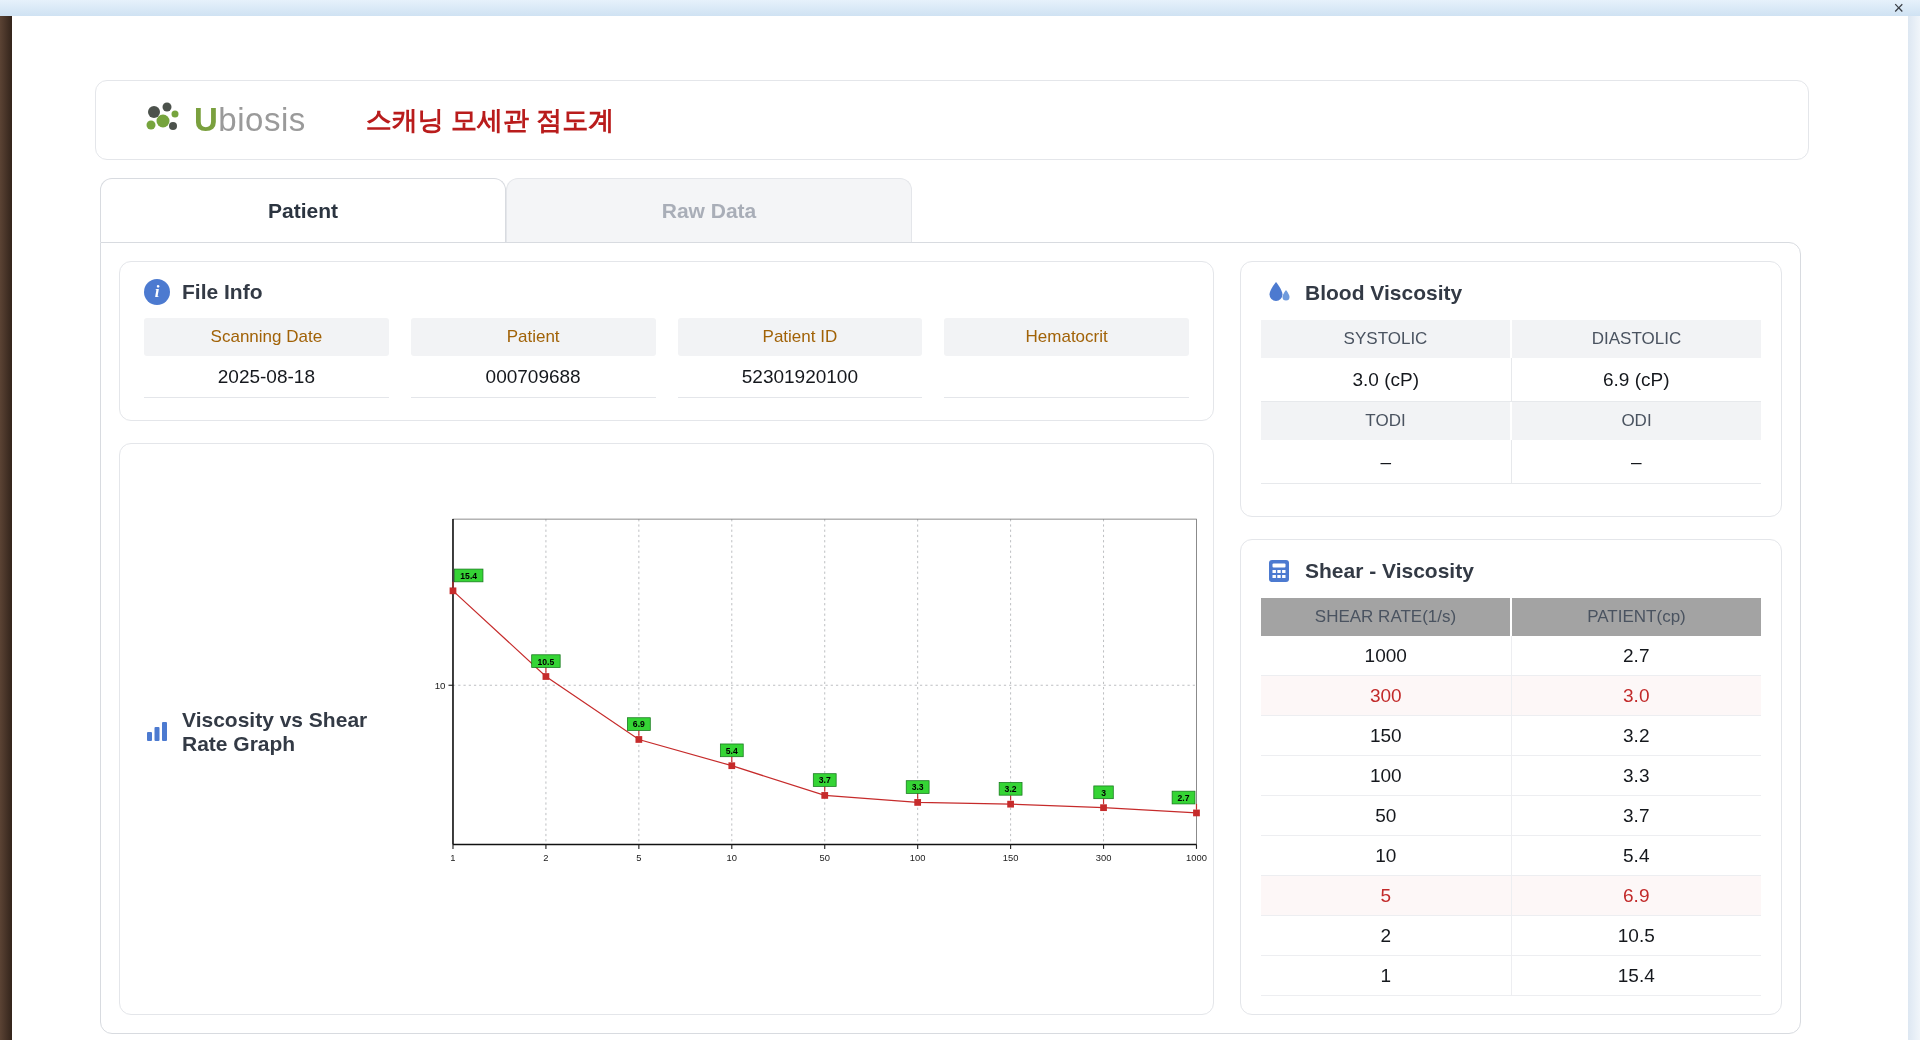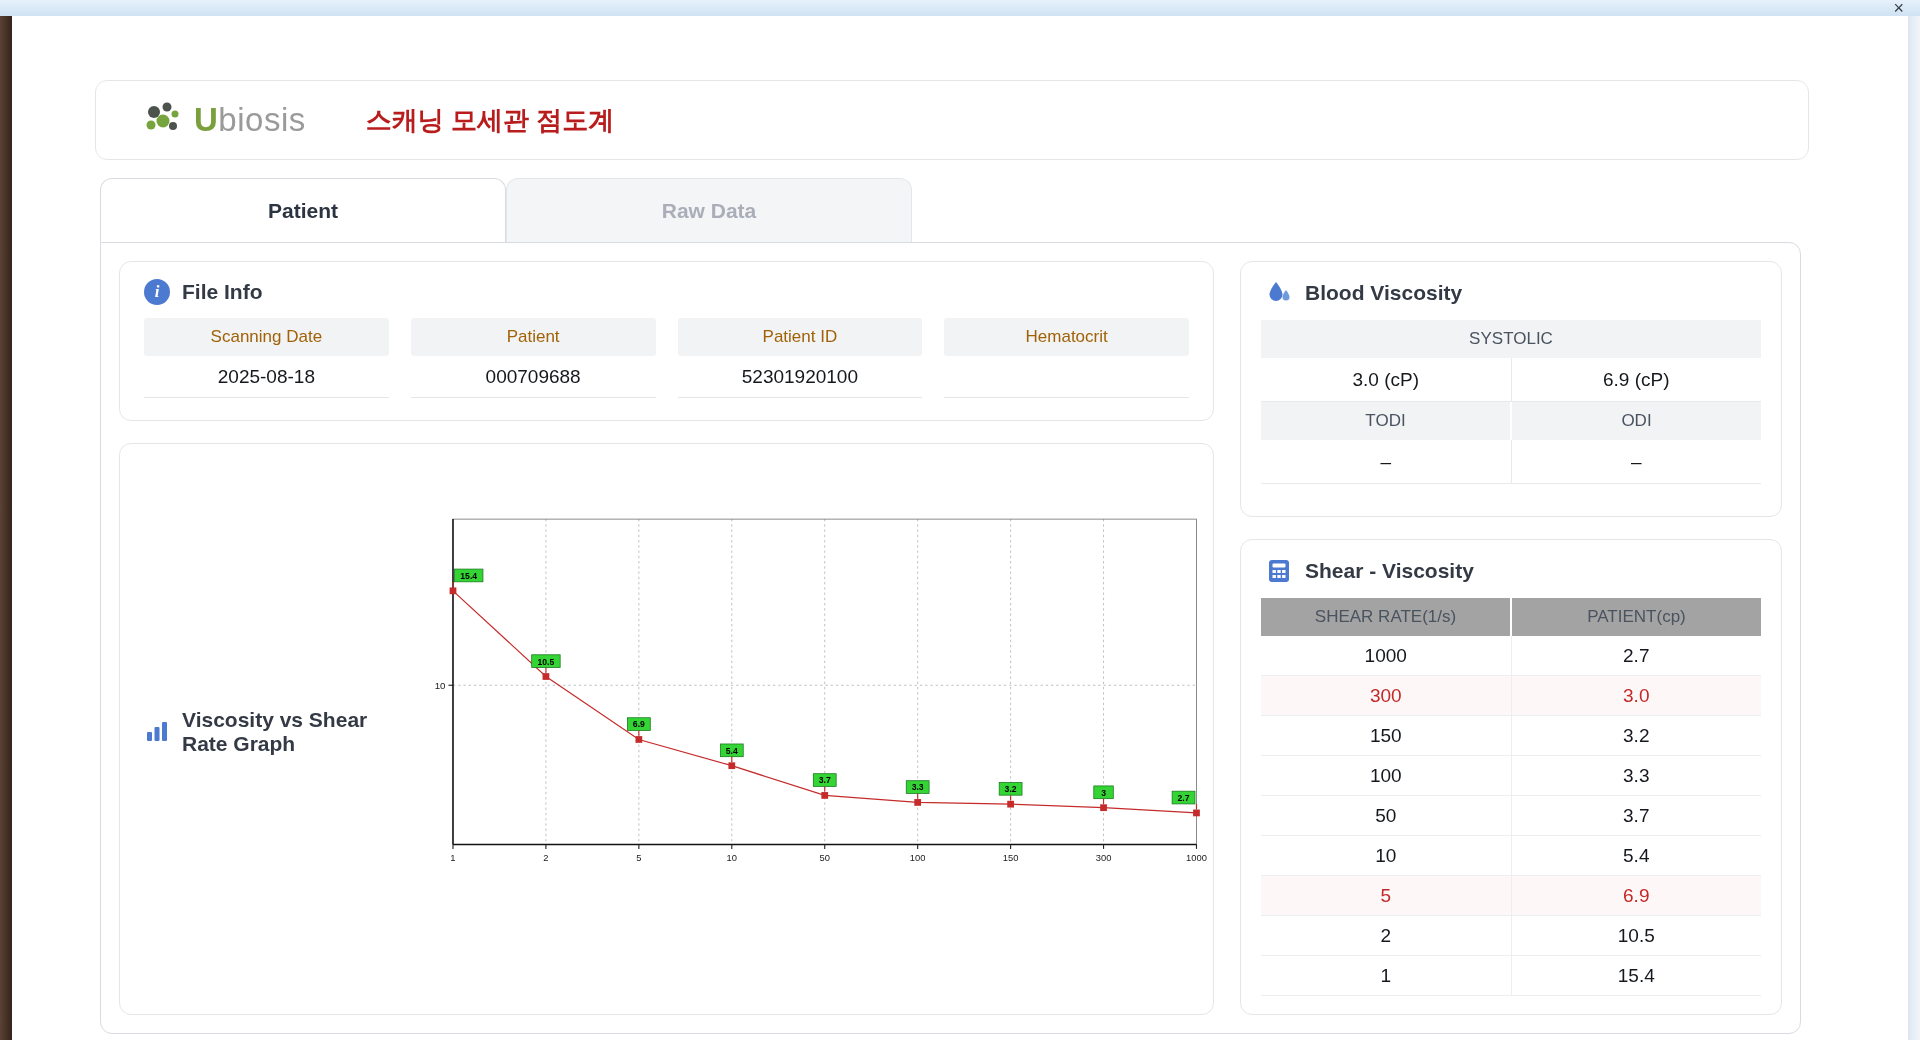--- a/index.html
+++ b/index.html
@@ -232,20 +232,21 @@
             <svg width="26" height="26" viewBox="0 0 26 26">
               <path d="M10 2 C10 2 3.5 10 3.5 14.5 A6.5 6.5 0 0 0 16.5 14.5 C16.5 10 10 2 10 2 Z" fill="#4c7ad0"></path>
               <path d="M20 10 C20 10 16.5 14.5 16.5 17 A3.5 3.5 0 0 0 23.5 17 C23.5 14.5 20 10 20 10 Z" fill="#6f9bdd"></path>
             </svg>
           </span>
           <span class="card-title">Blood Viscosity</span>
         </div>
         <div class="bv-grid" id="bv-grid">
             <div class="bv-row bv-labels">
               <div class="bv-cell bv-label">SYSTOLIC</div>
+              <div class="bv-cell bv-label">DIASTOLIC</div>
             </div>
             <div class="bv-row bv-values">
               <div class="bv-cell bv-value">3.0 (cP)</div>
               <div class="bv-cell bv-value">6.9 (cP)</div>
             </div>
             <div class="bv-row bv-labels">
               <div class="bv-cell bv-label">TODI</div>
               <div class="bv-cell bv-label">ODI</div>
             </div>
             <div class="bv-row bv-values">

